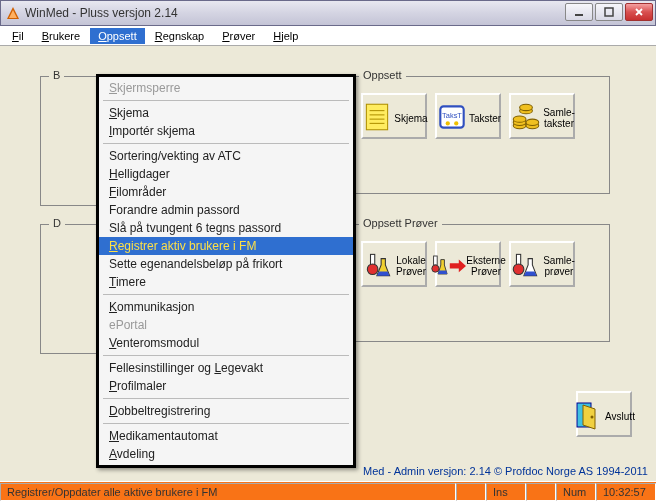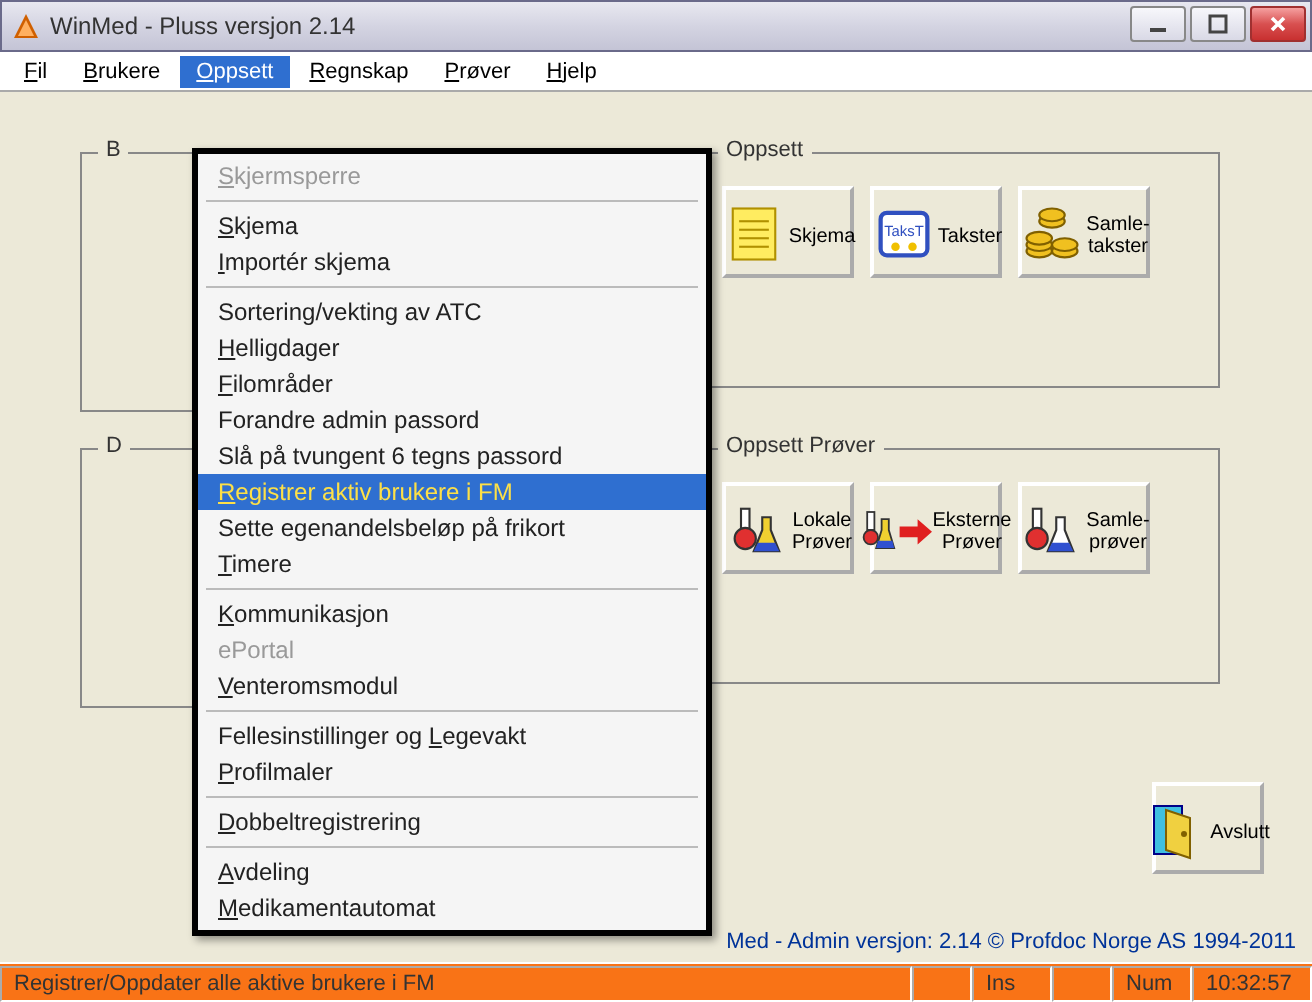--- a/index.html
+++ b/index.html
@@ -338,22 +338,22 @@
     <div class="ddsep"></div>
     <div class="dditem"><span class="ul">K</span>ommunikasjon</div>
     <div class="dditem disabled">ePortal</div>
     <div class="dditem"><span class="ul">V</span>enteromsmodul</div>
     <div class="ddsep"></div>
     <div class="dditem">Fellesinstillinger og <span class="ul">L</span>egevakt</div>
     <div class="dditem"><span class="ul">P</span>rofilmaler</div>
     <div class="ddsep"></div>
     <div class="dditem"><span class="ul">D</span>obbeltregistrering</div>
     <div class="ddsep"></div>
+    <div class="dditem"><span class="ul">M</span>edikamentautomat</div>
     <div class="dditem"><span class="ul">A</span>vdeling</div>
-    <div class="dditem"><span class="ul">M</span>edikamentautomat</div>
   </div>
 
 <div class="statusbar">
   <div class="main">Registrer/Oppdater alle aktive brukere i FM</div>
   <div class="cell" style="width:30px"></div>
   <div class="cell" style="width:40px">Ins</div>
   <div class="cell" style="width:30px"></div>
   <div class="cell" style="width:40px">Num</div>
   <div class="cell" style="width:60px">10:32:57</div>
 </div>

